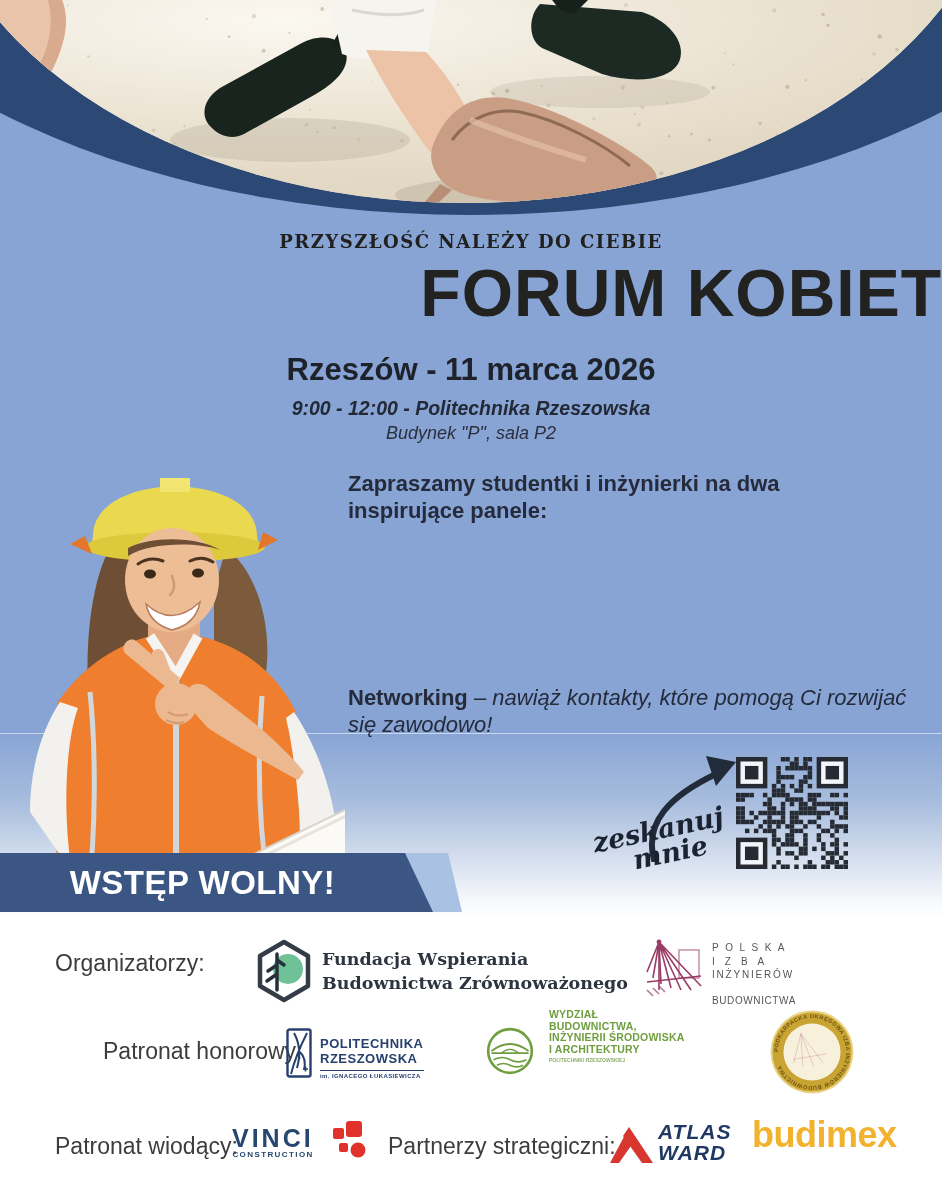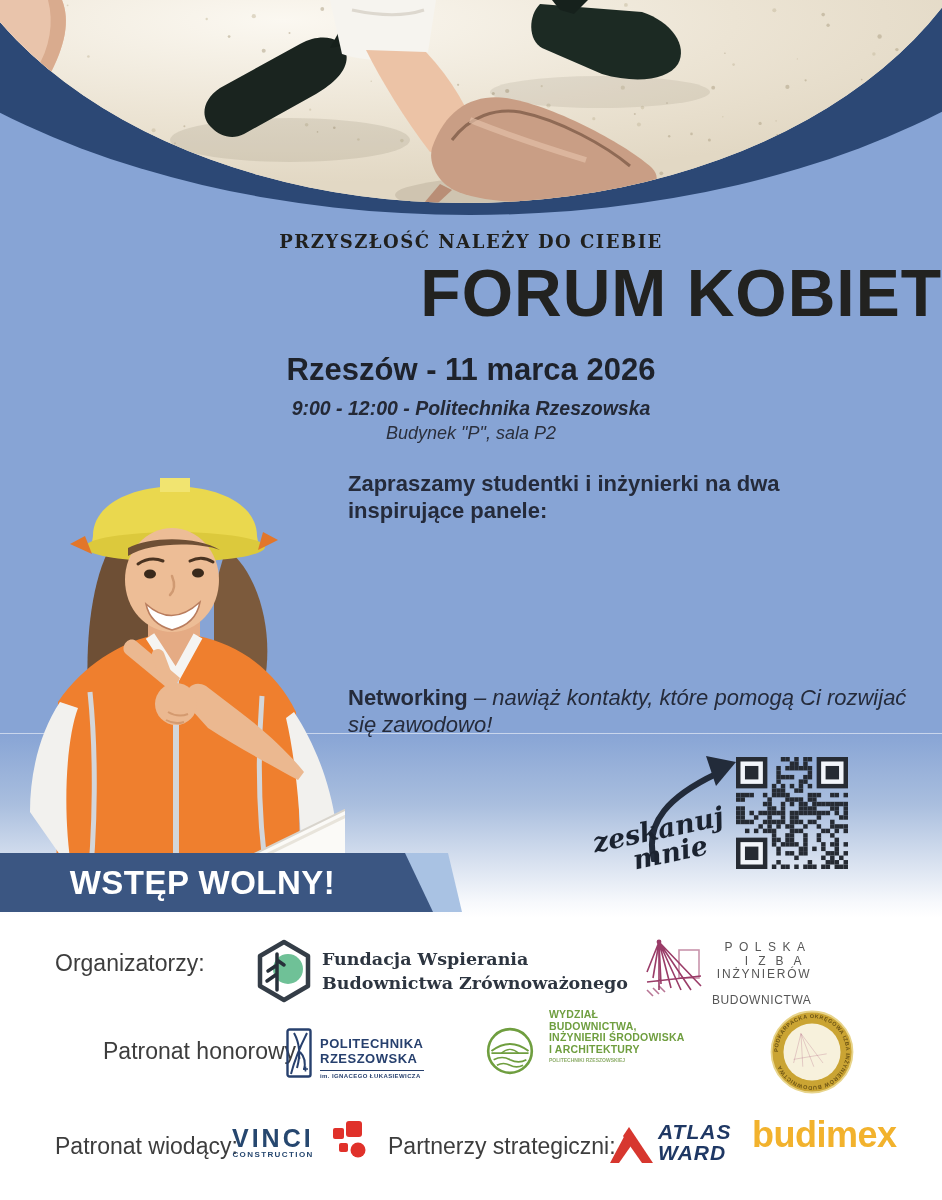--- a/index.html
+++ b/index.html
@@ -39,21 +39,21 @@
   .banner-light{position:absolute;left:0;top:853px;width:462px;height:59px;background:#a9c2e3;
     clip-path:polygon(0 0,448px 0,462px 100%,0 100%);}
   .banner-navy{position:absolute;left:0;top:853px;width:437px;height:59px;background:#3b5682;
     clip-path:polygon(0 0,405px 0,433px 100%,0 100%);}
   .banner-text{position:absolute;left:0;top:853px;width:405px;height:59px;line-height:59px;text-align:center;
     color:#ffffff;font-weight:800;font-size:33px;letter-spacing:.5px;}
   
   .flabel{position:absolute;color:#3d3d3d;font-size:23px;}
   .fundacja-text{position:absolute;left:322px;top:947px;font-family:"DejaVu Serif","Liberation Serif",serif;
     font-weight:700;font-size:17.5px;line-height:24px;color:#2d3540;}
-  .piib-text{position:absolute;left:712px;top:941px;font-size:12px;color:#565656;line-height:13.5px;font-weight:500;text-align:right;}
+  .piib-text{position:absolute;left:712px;top:941px;font-size:10px;color:#565656;line-height:13.5px;font-weight:500;}
   .piib-text .r1{letter-spacing:6.5px;} .piib-text .r2{letter-spacing:10px;}
   .piib-text .r3{letter-spacing:1.8px;} .piib-text .r4{letter-spacing:.6px;margin-top:12px;}
   .prz-text{position:absolute;left:320px;top:1036px;color:#27406e;}
   .prz-text .big{font-weight:700;font-size:13px;line-height:15px;letter-spacing:.5px;}
   .prz-text .tiny{font-weight:700;font-size:6px;letter-spacing:.4px;margin-top:4px;border-top:1px solid #27406e;padding-top:2px;}
   .wbisia-text{position:absolute;left:549px;top:1009px;color:#6f9e3f;}
   .wbisia-text .big{font-weight:700;font-size:10.5px;line-height:11.5px;letter-spacing:.2px;}
   .wbisia-text .tiny{font-weight:700;font-size:5px;margin-top:2px;color:#8fae6b;}
   .vinci{position:absolute;left:232px;top:1126px;color:#26476f;}
   .vinci .name{font-weight:700;font-size:25px;letter-spacing:3px;line-height:24px;}

